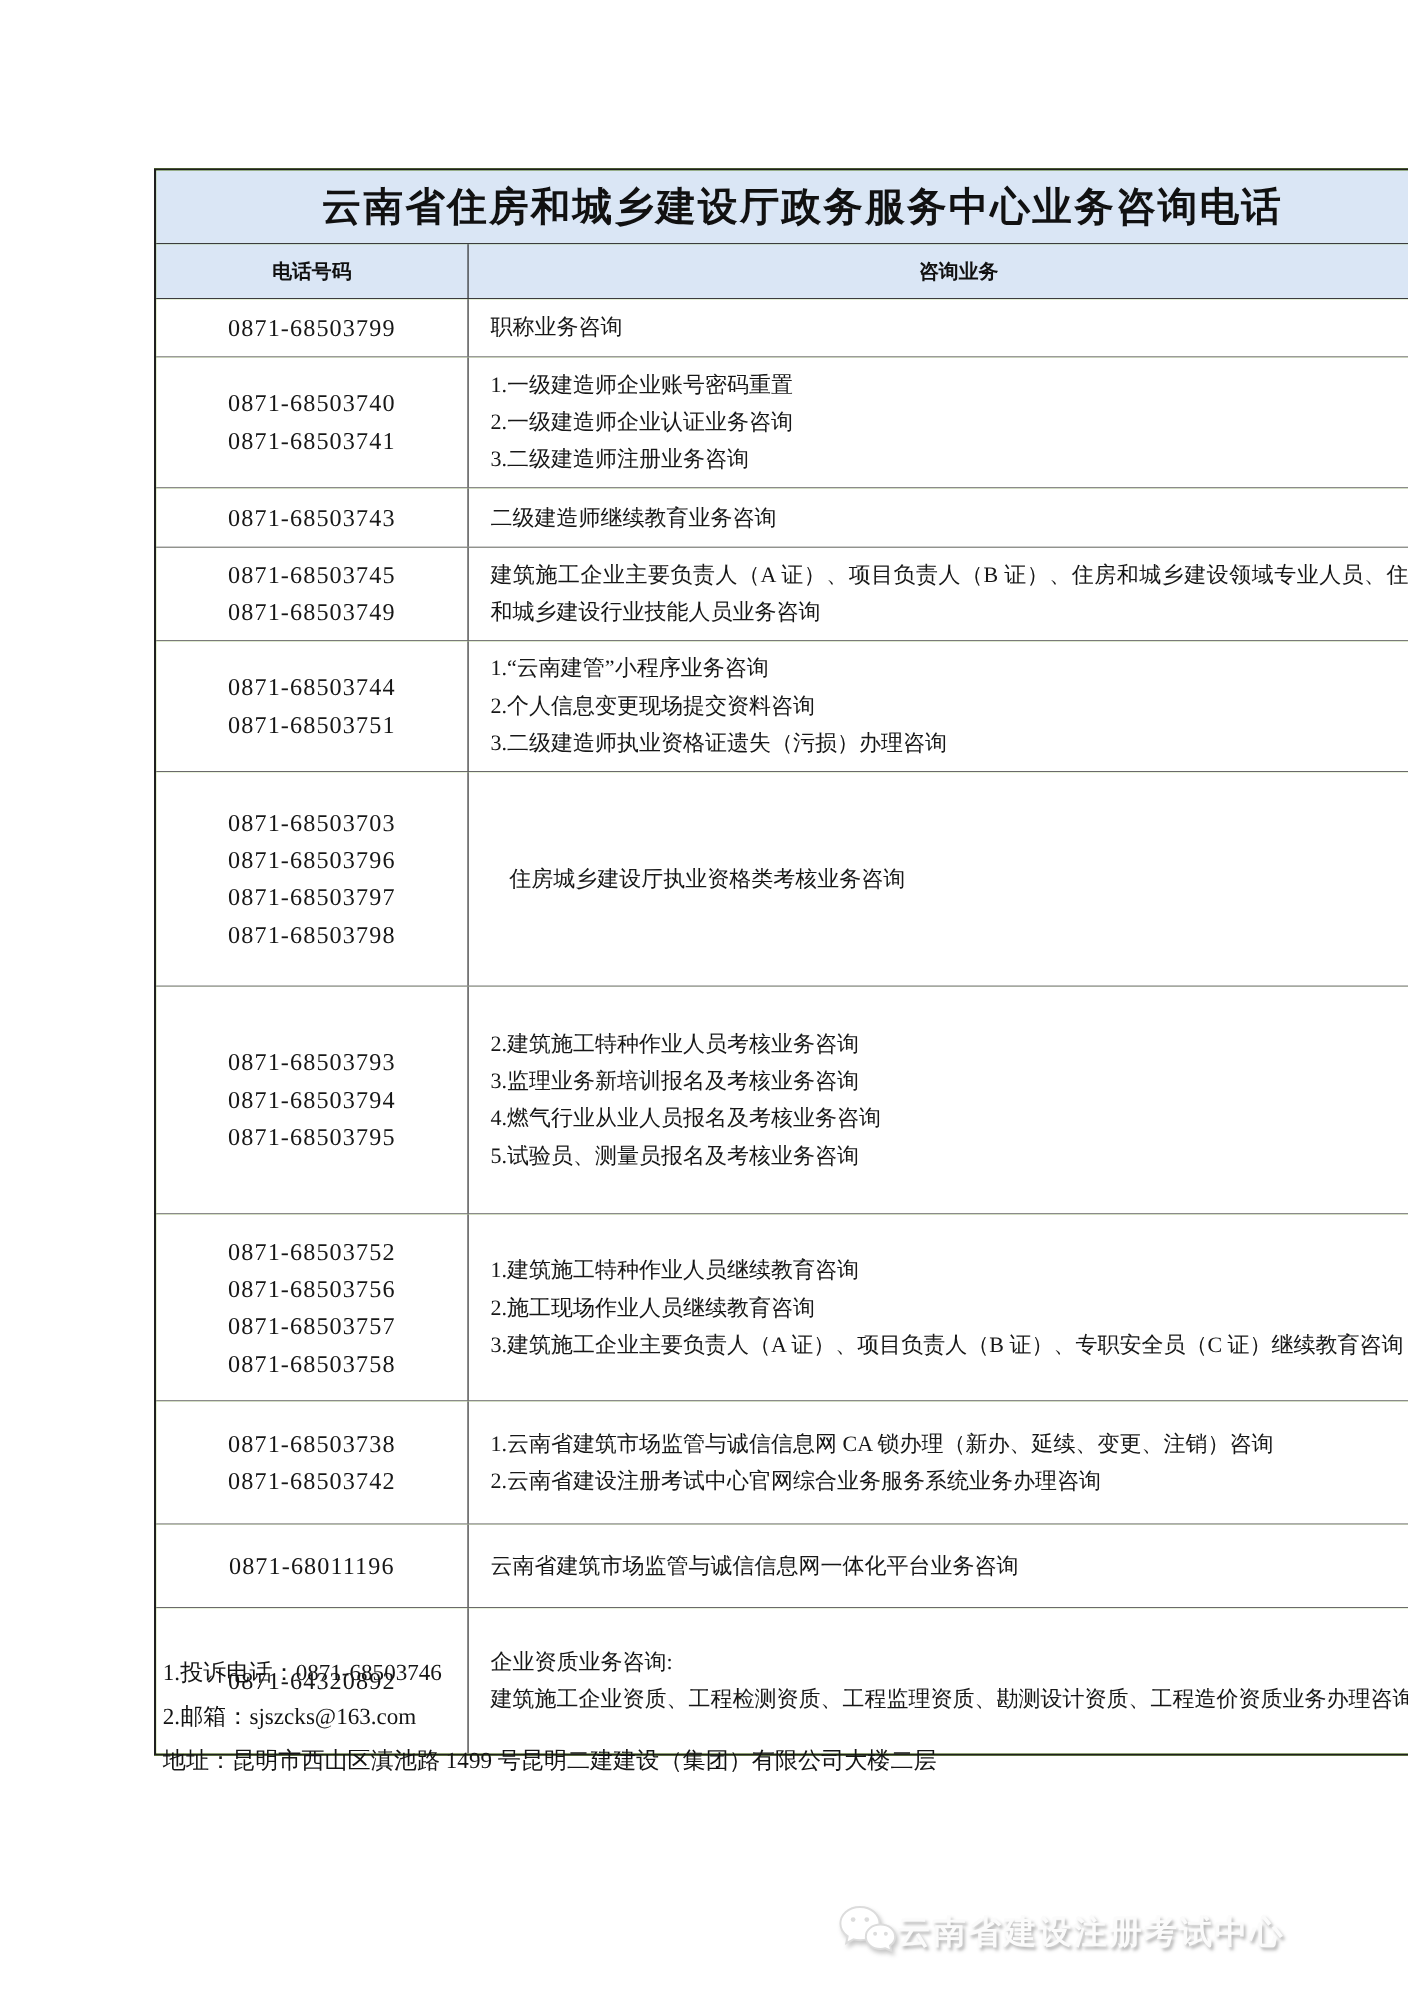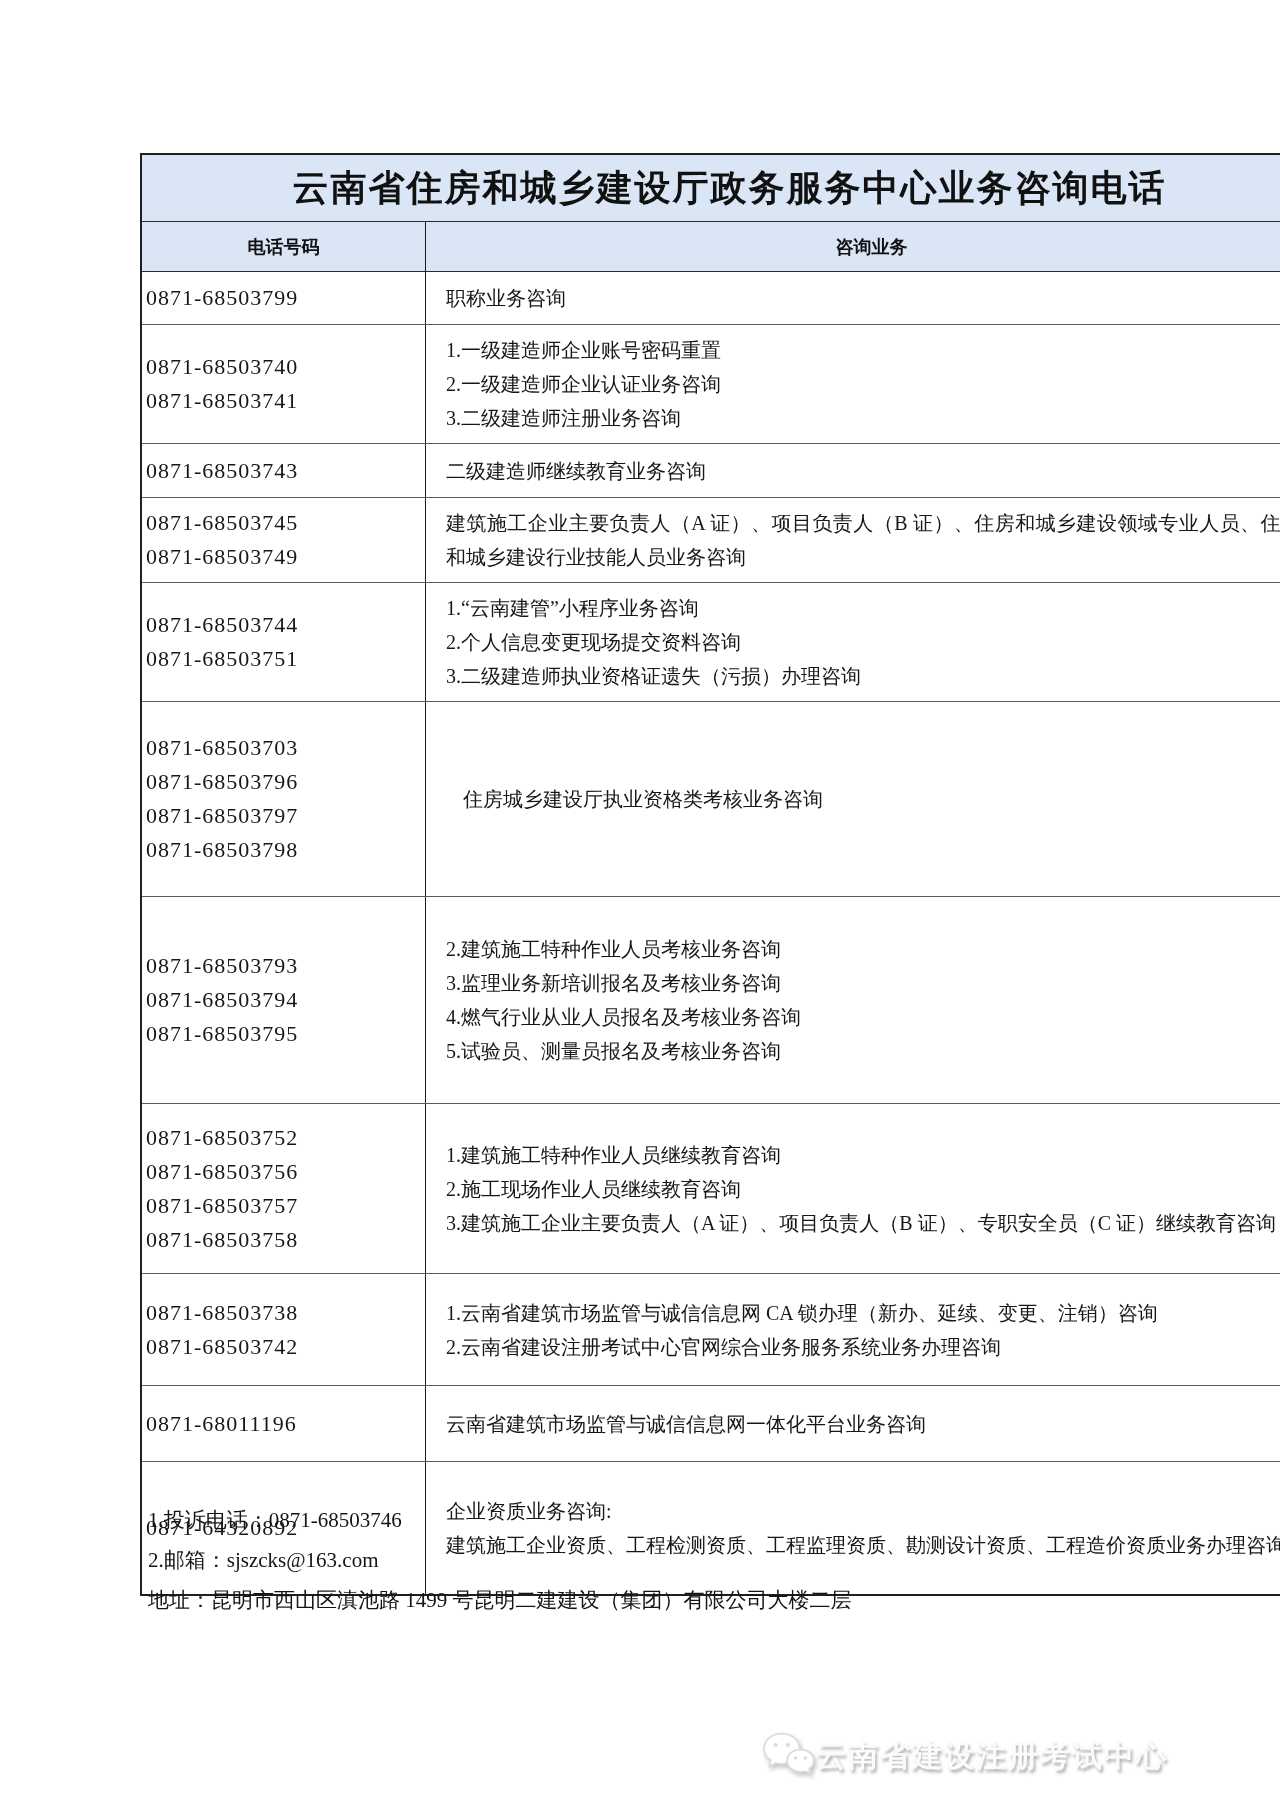--- a/index.html
+++ b/index.html
@@ -47,21 +47,21 @@
     display:flex;
     border-bottom:1.5px solid #5a5a5a;
     box-sizing:border-box;
     background:#fff;
   }
   .row:last-child{border-bottom:none;}
   .phone-cell{
     width:284px;flex:0 0 284px;
     border-right:1px solid #1a1a1a;
     box-sizing:border-box;
-    display:flex;flex-direction:column;justify-content:center;align-items:flex-start;
+    display:flex;flex-direction:column;justify-content:center;align-items:center;
     padding:8px 4px;
   }
   .phone-line{
     font-size:22px;line-height:34px;letter-spacing:1px;color:#171717;
     white-space:nowrap;
   }
   .service-cell{
     flex:1 1 auto;
     display:flex;flex-direction:column;justify-content:center;
     padding:8px 16px 8px 20px;

